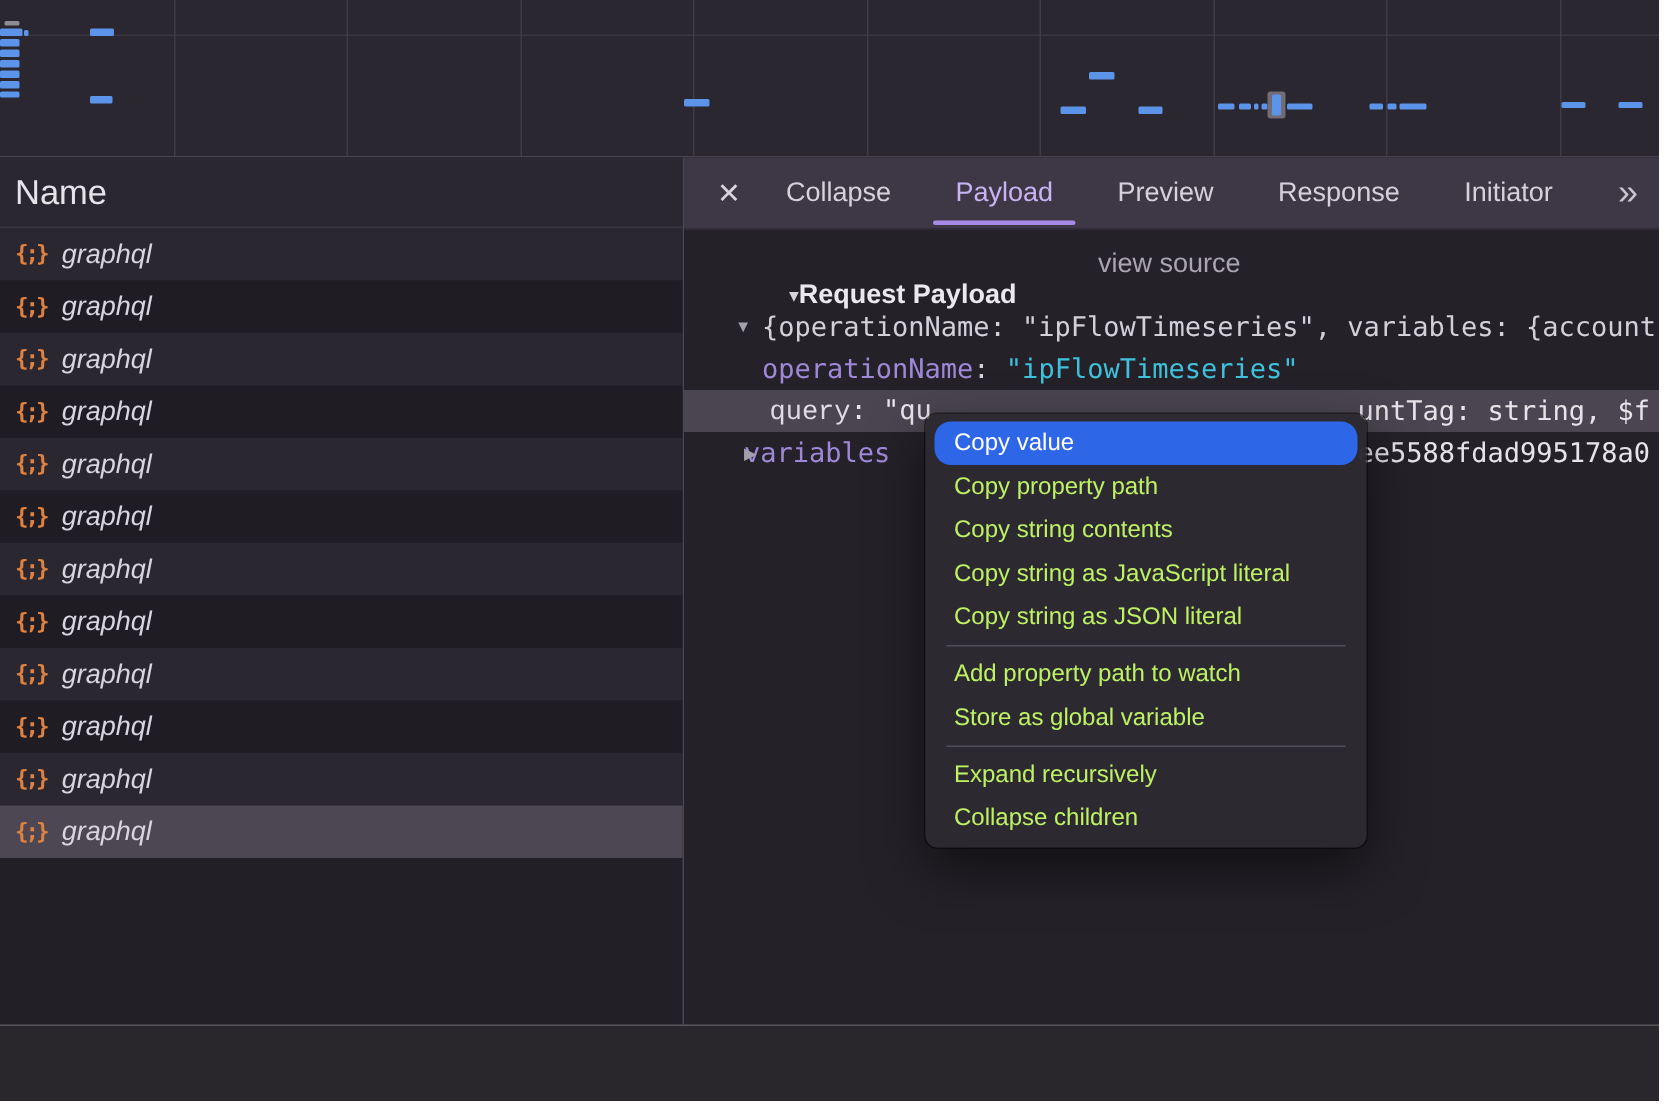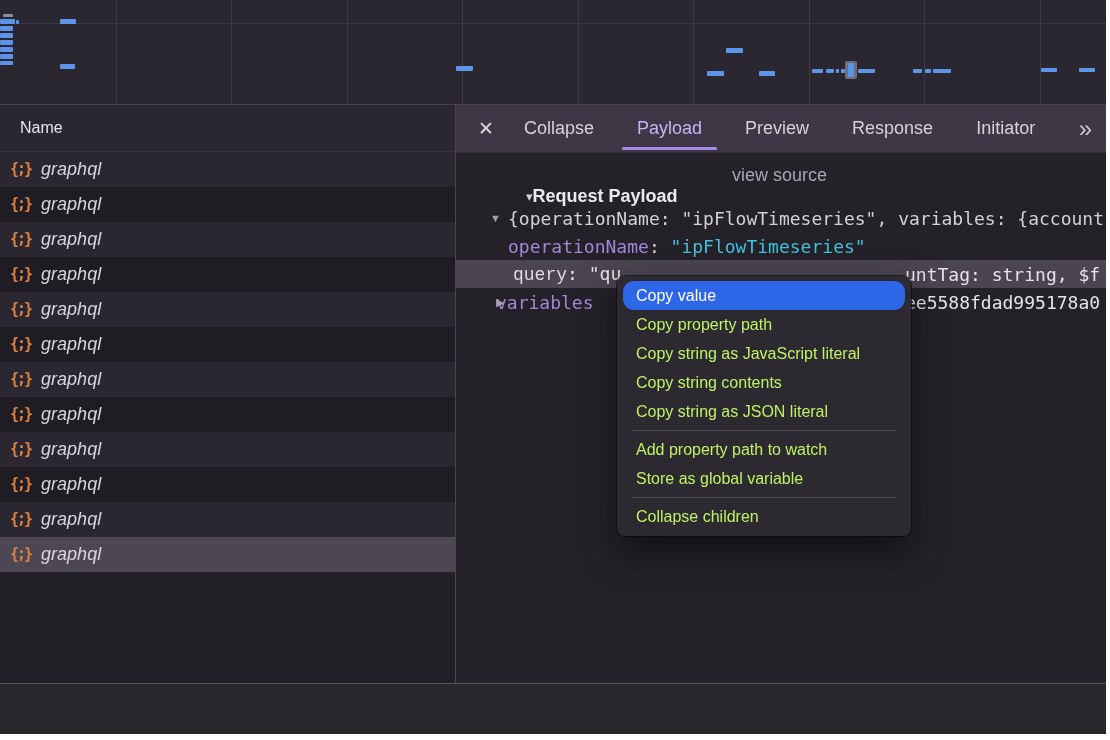--- a/index.html
+++ b/index.html
@@ -13,21 +13,21 @@
   .overview-hline{position:absolute;left:0;right:0;top:23px;height:1px;background:#3b3740;}
   .ov-bar{position:absolute;border-radius:1px;}
   .ov-marker{position:absolute;border-radius:1px;}
   .ov-selbox{position:absolute;border-radius:2px;background:#716c76;}
   .ov-selbar{position:absolute;border-radius:1px;}
 
   
   .main{position:absolute;left:0;top:105px;width:1106px;height:578px;}
   .left-panel{position:absolute;left:0;top:0;width:455px;height:578px;background:#221f26;border-right:1px solid #4a4650;}
   .name-header{height:46px;background:#2b2730;border-bottom:1px solid #39353f;display:flex;align-items:center;
-               padding-left:20px;color:#e6e3e9;font-size:16px;}
+               padding-left:10px;color:#e6e3e9;font-size:23px;}
   .row{height:35px;display:flex;align-items:center;padding-left:10px;font-size:18px;color:#d9d5de;}
   .row:nth-child(odd){background:#2b2731;}
   .row:nth-child(even){background:#1f1c23;}
   .row.selected{background:#4d4754;}
   .req-icon{color:#e0823f;font-family:"DejaVu Sans Mono",monospace;font-weight:bold;font-size:15px;
             letter-spacing:-2px;margin-right:10px;margin-top:-2px;}
   .req-label{white-space:pre;font-style:italic;}
 
   .right-panel{position:absolute;left:456px;top:0;width:650px;height:578px;background:#252129;}
   .tabbar{height:47px;background:#3e3846;border-bottom:1px solid #312c38;display:flex;align-items:center;
@@ -214,22 +214,23 @@
         </div>
       </div>
     </div>
   </div>
 
   <div class="summary-bar"></div>
 
   <div class="context-menu" id="context-menu">
       <div class="menu-item highlighted">Copy value</div>
       <div class="menu-item">Copy property path</div>
+      <div class="menu-item">Copy string contents</div>
       <div class="menu-item">Copy string as JavaScript literal</div>
-      <div class="menu-item">Copy string contents</div>
       <div class="menu-item">Copy string as JSON literal</div>
       <div class="menu-sep"></div>
       <div class="menu-item">Add property path to watch</div>
       <div class="menu-item">Store as global variable</div>
       <div class="menu-sep"></div>
+      <div class="menu-item">Expand recursively</div>
       <div class="menu-item">Collapse children</div>
     </div>
 </div>
 
 </body></html>

